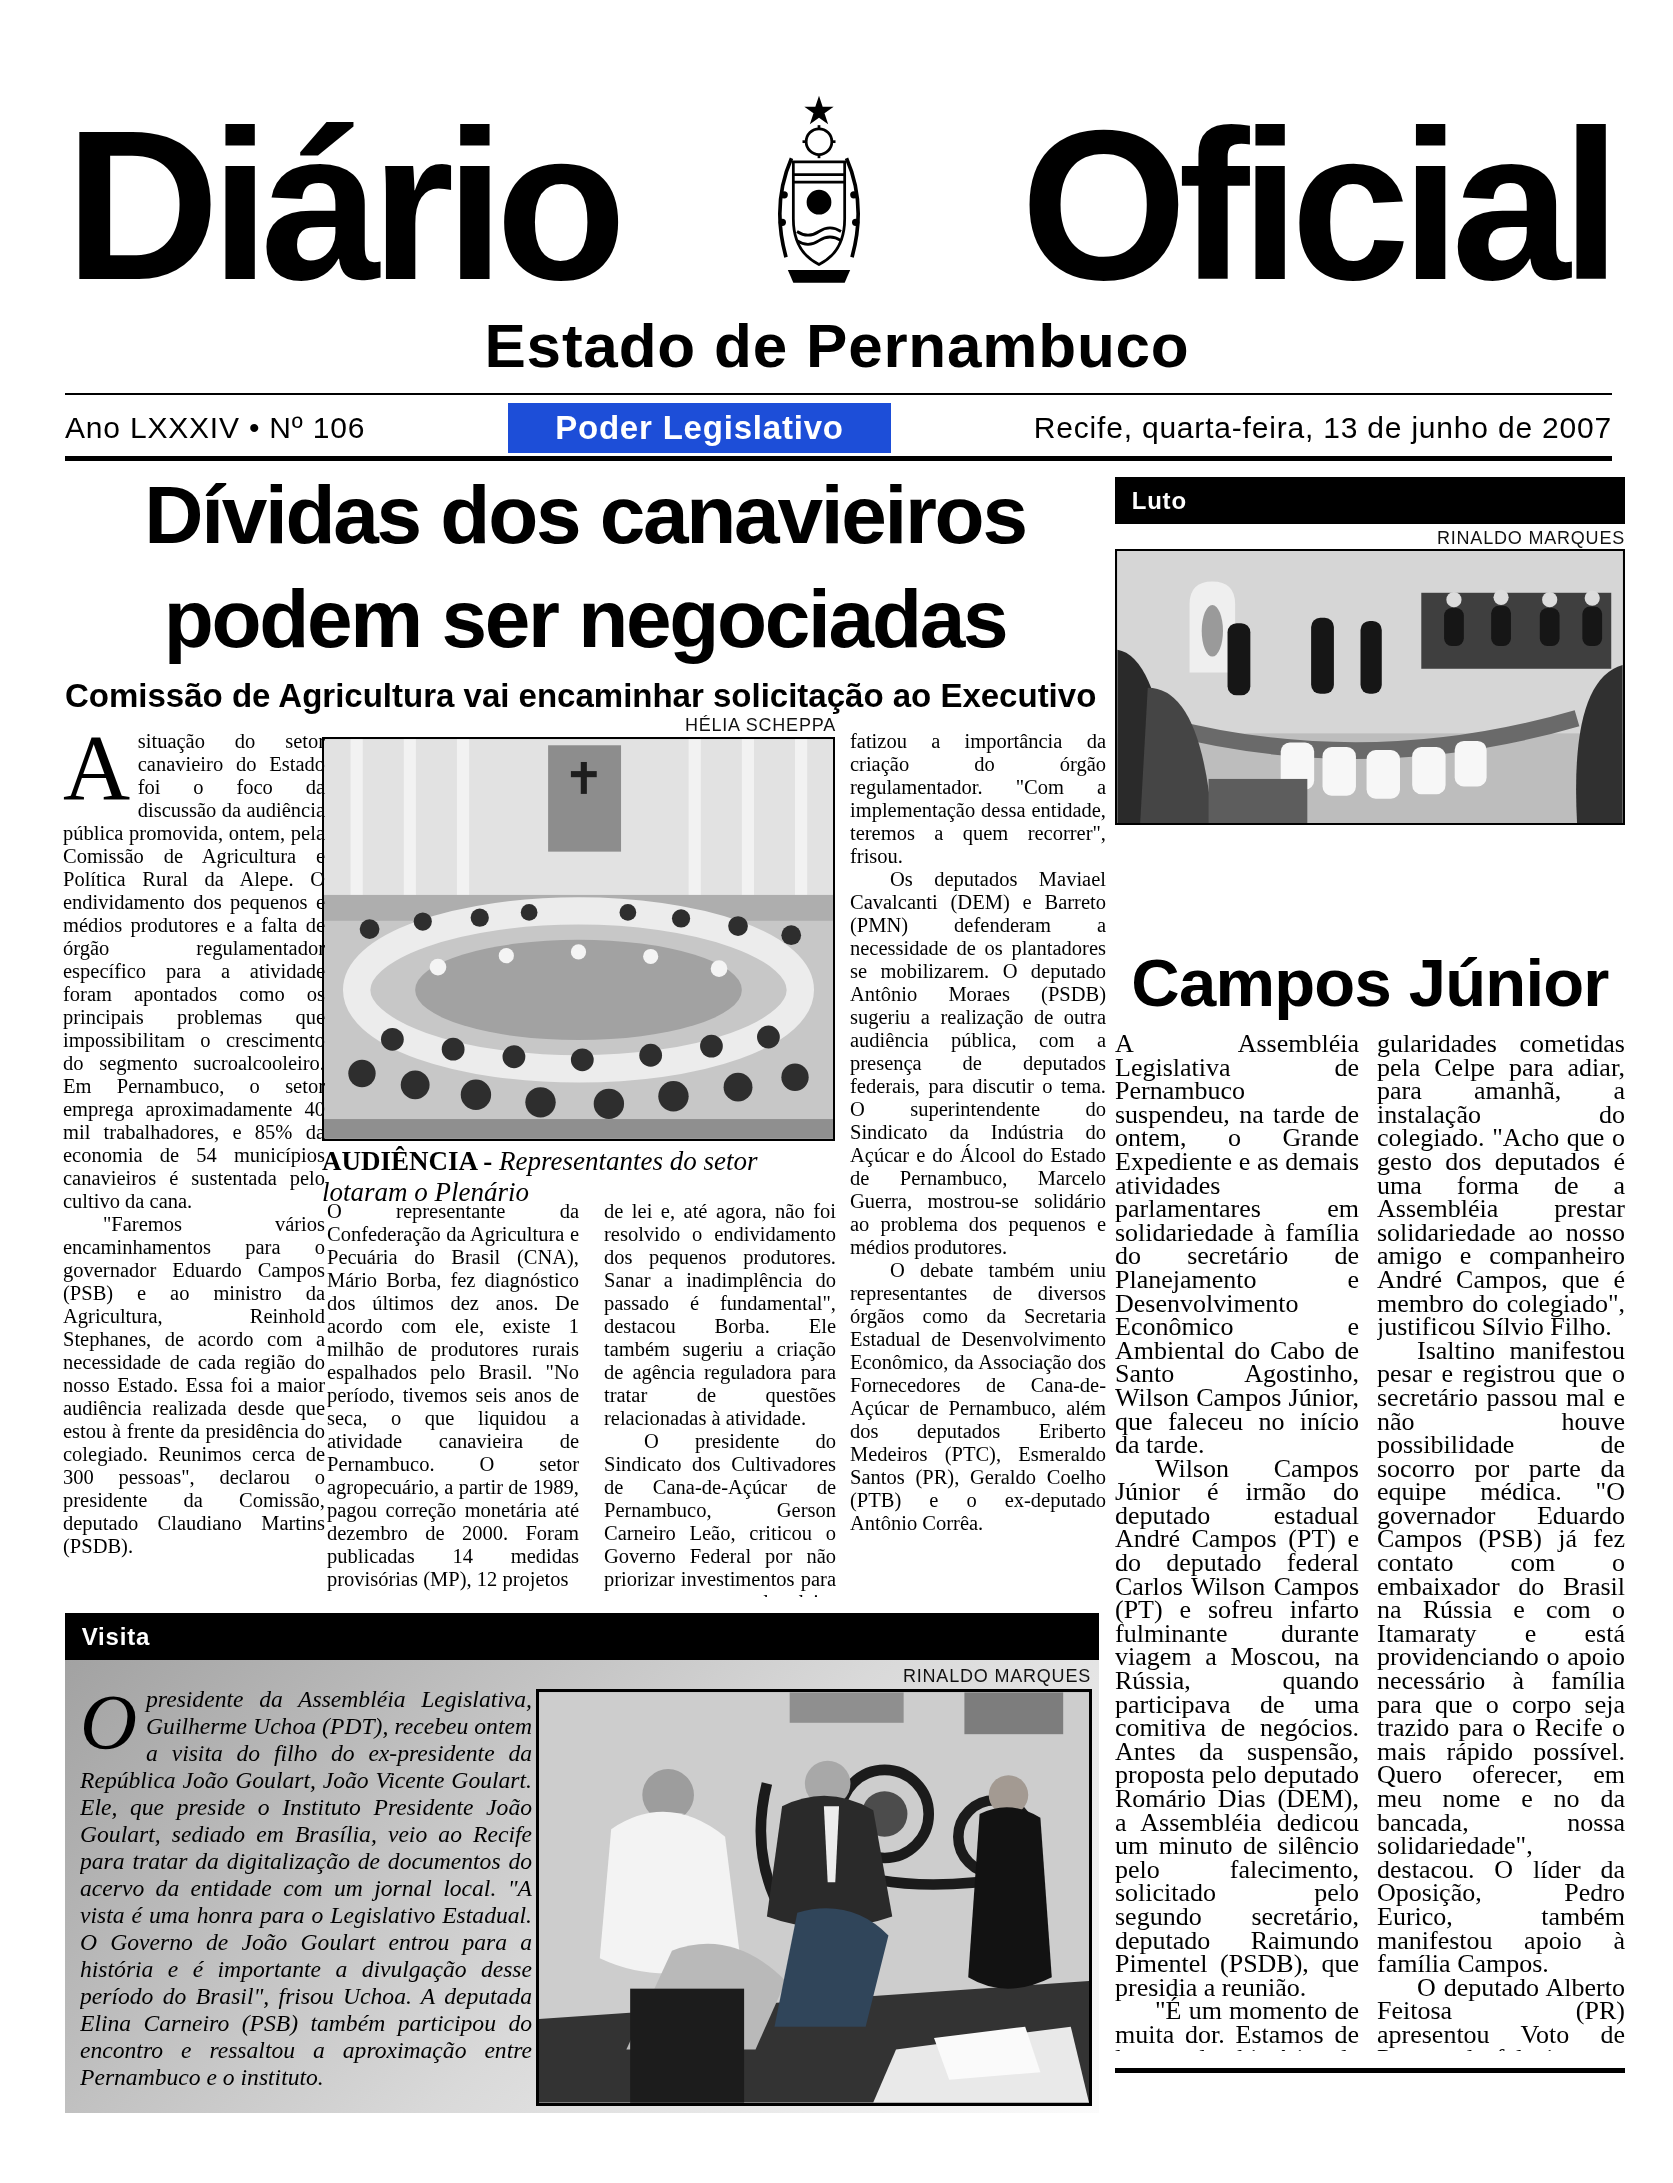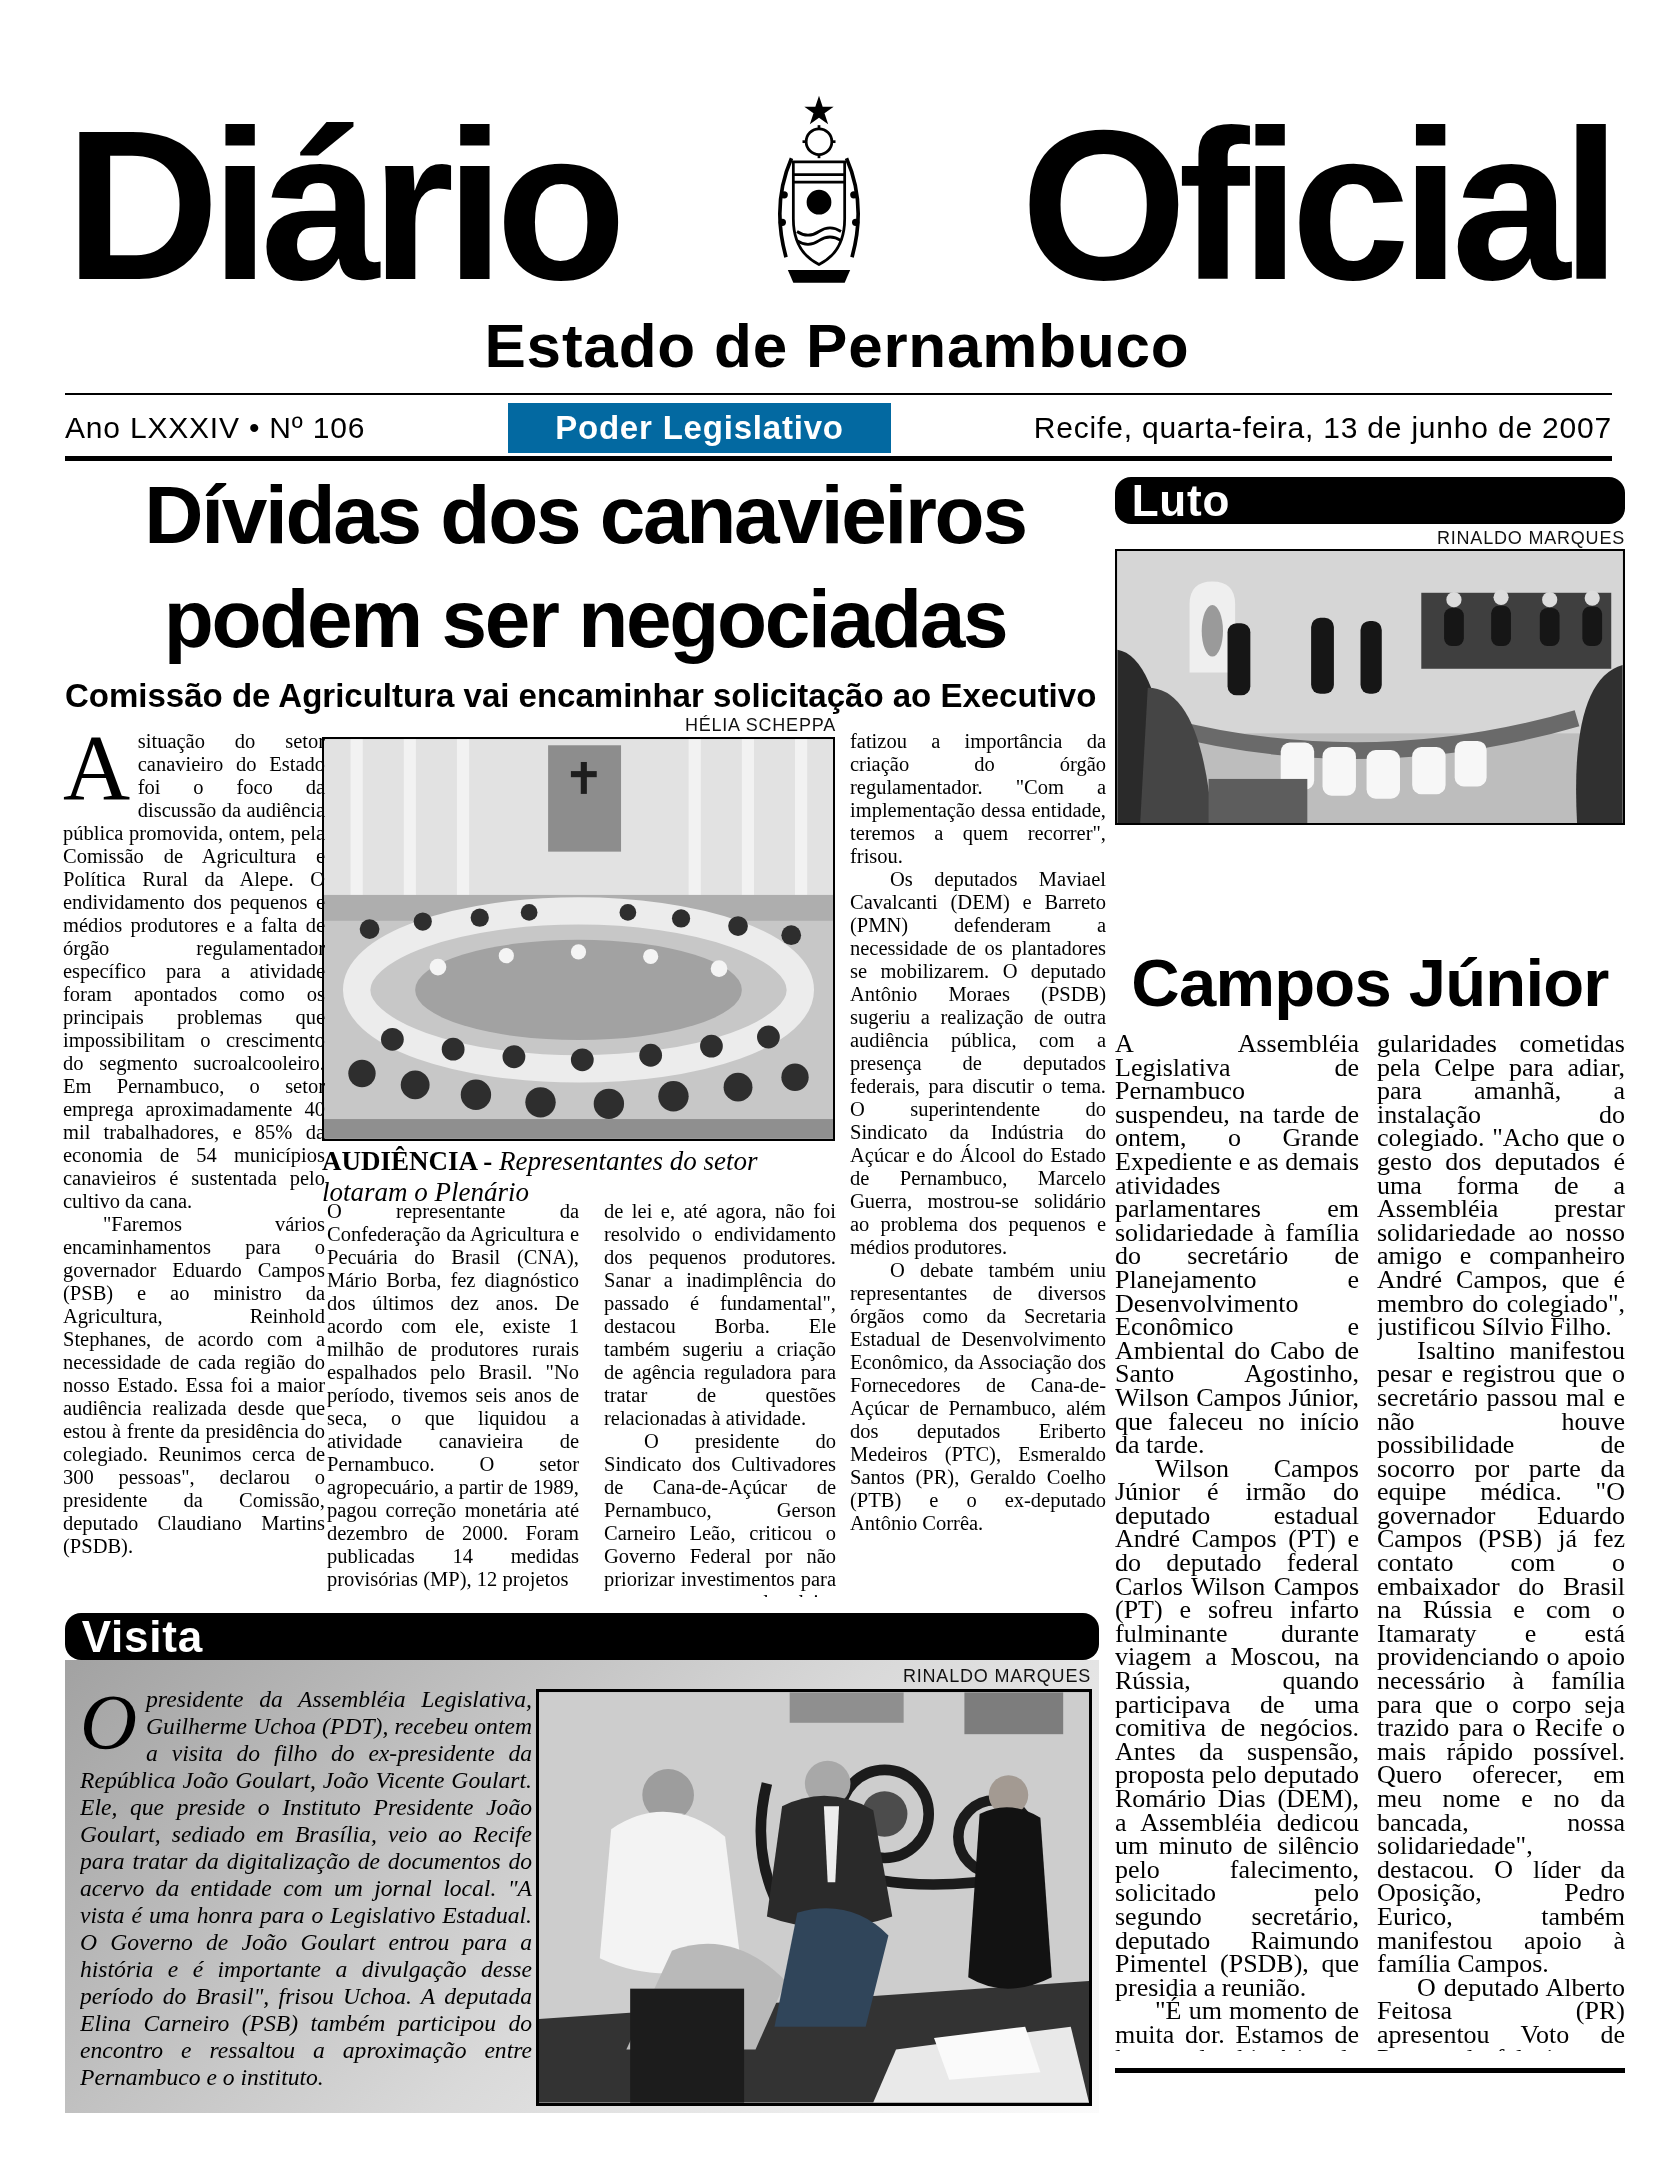--- a/index.html
+++ b/index.html
@@ -14,43 +14,43 @@
   .mast-word{font-weight:bold;font-size:214px;letter-spacing:-9px;line-height:205px;}
   .emblem{width:114px;height:220px;flex:0 0 auto;}
   .mast-sub{left:0;top:310px;width:1674px;text-align:center;font-weight:bold;
             font-size:62px;letter-spacing:0.8px;}
 
   .rule{background:#000;}
   
   .info-bar{left:65px;top:403px;width:1547px;height:50px;display:flex;
             align-items:center;justify-content:space-between;}
   .info-edition,.info-date{font-size:30px;letter-spacing:0.8px;}
-  .info-section{background:#0369a1;color:#fff;font-weight:bold;font-size:33px;
+  .info-section{background:#1d4ed8;color:#fff;font-weight:bold;font-size:33px;
                 padding:6px 47px;letter-spacing:0.8px;}
 
   
   .lead-h1{left:65px;top:465px;width:1040px;text-align:center;font-weight:bold;
            font-size:82px;line-height:100px;letter-spacing:-2.3px;white-space:nowrap;}
   .lead-sub{left:65px;top:677px;width:1040px;font-weight:bold;font-size:33px;
             letter-spacing:0px;white-space:nowrap;}
   .credit{font-size:18px;letter-spacing:0.8px;color:#111;}
   .photo-frame{border:2.3px solid #000;background:#bbb;overflow:hidden;}
   .caption{font-size:27px;}
   .caption b{font-family:"Liberation Serif",serif;font-weight:bold;}
   .caption i{font-style:italic;}
 
   .body-col{font-size:20.5px;line-height:23px;text-align:justify;overflow:hidden;}
   .body-col p{margin:0;text-indent:40px;}
   .body-col p.first{text-indent:0;}
   .dropcap{float:left;font-size:93px;line-height:70px;font-weight:normal;
            padding:3px 7.6px 0 0;}
 
   
-  .section-bar{background:#000;color:#fff;font-weight:bold;font-size:44px;
-               line-height:47px;height:47px;padding-left:16.7px;letter-spacing:0.8px;border-radius:16px;}
+  .section-bar{background:#000;color:#fff;font-weight:bold;font-size:24px;
+               line-height:47px;height:47px;padding-left:16.7px;letter-spacing:0.8px;}
   .luto-h{left:1115px;width:510px;text-align:center;font-weight:bold;
           font-size:67px;line-height:71px;letter-spacing:-0.8px;white-space:nowrap;}
   .luto-col{font-size:26px;line-height:23.6px;text-align:justify;overflow:hidden;}
   .luto-col p{margin:0;text-indent:40px;}
   .luto-col p.first{text-indent:0;}
 
   
   .visita-box{background:linear-gradient(135deg,#a2a2a2 0%,#d9d9d9 55%,#fbfbfb 100%);}
   .visita-text{font-size:23.6px;line-height:27px;font-style:italic;text-align:justify;overflow:hidden;}
   .visita-drop{float:left;font-size:79px;line-height:61px;font-style:italic;

